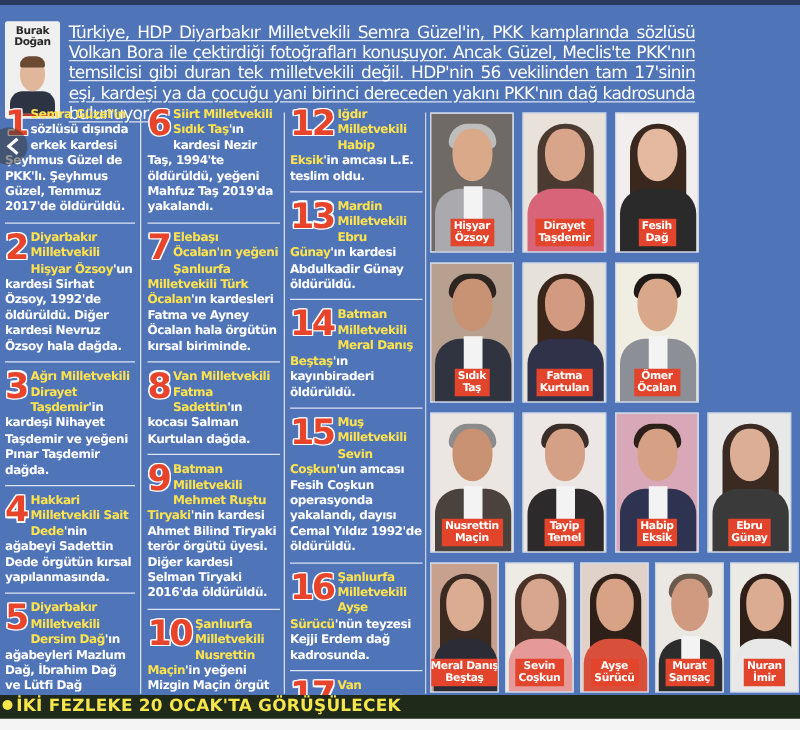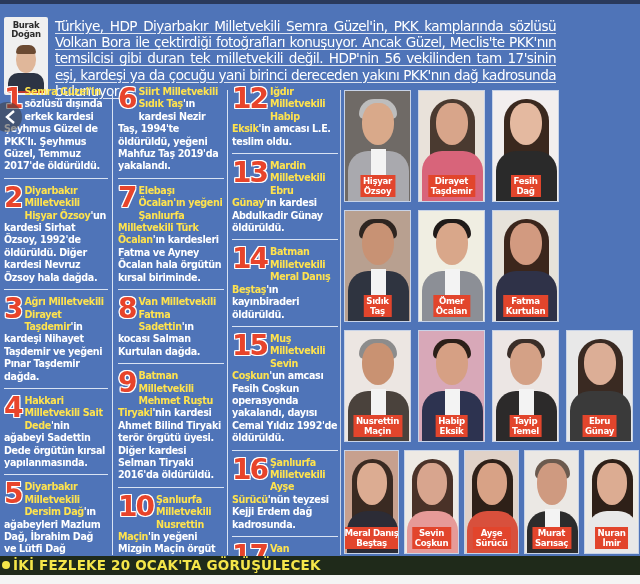--- a/index.html
+++ b/index.html
@@ -228,73 +228,73 @@
           <div class="hair" style="background:#2e2520"></div>
           <div class="body" style="background:#2f3440"></div>
           <div class="shirt"></div>
           <div class="head" style="background:#c89274"></div>
           <div class="label">
             <div>Sıdık</div>
             <div>Taş</div>
           </div>
         </div>
         <div class="photo">
-          <div class="bg" style="background:#f0eee2"></div>
-          <div class="hair" style="background:#1f1a18"></div>
-          <div class="body" style="background:#8c8f96"></div>
-          <div class="shirt"></div>
-          <div class="head" style="background:#d9a78a"></div>
-          <div class="label">
-            <div>Ömer</div>
-            <div>Öcalan</div>
-          </div>
-        </div>
-        <div class="photo">
           <div class="bg" style="background:#e6e2da"></div>
           <div class="hairlong" style="background:#3b261c"></div>
           <div class="body" style="background:#2f3248"></div>
           <div class="head" style="background:#d29a80"></div>
           <div class="label">
             <div>Fatma</div>
             <div>Kurtulan</div>
           </div>
         </div>
+        <div class="photo">
+          <div class="bg" style="background:#f0eee2"></div>
+          <div class="hair" style="background:#1f1a18"></div>
+          <div class="body" style="background:#8c8f96"></div>
+          <div class="shirt"></div>
+          <div class="head" style="background:#d9a78a"></div>
+          <div class="label">
+            <div>Ömer</div>
+            <div>Öcalan</div>
+          </div>
+        </div>
       </div>
       <div class="prow">
         <div class="photo">
           <div class="bg" style="background:#ece6e2"></div>
           <div class="hair" style="background:#8c8c8c"></div>
           <div class="body" style="background:#4a423c"></div>
           <div class="shirt"></div>
           <div class="head" style="background:#c99272"></div>
           <div class="label">
             <div>Nusrettin</div>
             <div>Maçin</div>
           </div>
         </div>
         <div class="photo">
+          <div class="bg" style="background:#ece6e4"></div>
+          <div class="hair" style="background:#3a2e28"></div>
+          <div class="body" style="background:#2c2a2a"></div>
+          <div class="shirt"></div>
+          <div class="head" style="background:#d4a186"></div>
+          <div class="label">
+            <div>Tayip</div>
+            <div>Temel</div>
+          </div>
+        </div>
+        <div class="photo">
           <div class="bg" style="background:#d8a8b8"></div>
           <div class="hair" style="background:#2b1f18"></div>
           <div class="body" style="background:#2d3350"></div>
           <div class="shirt"></div>
           <div class="head" style="background:#d6a084"></div>
           <div class="label">
             <div>Habip</div>
             <div>Eksik</div>
-          </div>
-        </div>
-        <div class="photo">
-          <div class="bg" style="background:#ece6e4"></div>
-          <div class="hair" style="background:#3a2e28"></div>
-          <div class="body" style="background:#2c2a2a"></div>
-          <div class="shirt"></div>
-          <div class="head" style="background:#d4a186"></div>
-          <div class="label">
-            <div>Tayip</div>
-            <div>Temel</div>
           </div>
         </div>
         <div class="photo">
           <div class="bg" style="background:#e8e8e8"></div>
           <div class="hairlong" style="background:#3a2a22"></div>
           <div class="body" style="background:#3a3a3a"></div>
           <div class="head" style="background:#dcae96"></div>
           <div class="label">
             <div>Ebru</div>
             <div>Günay</div>

